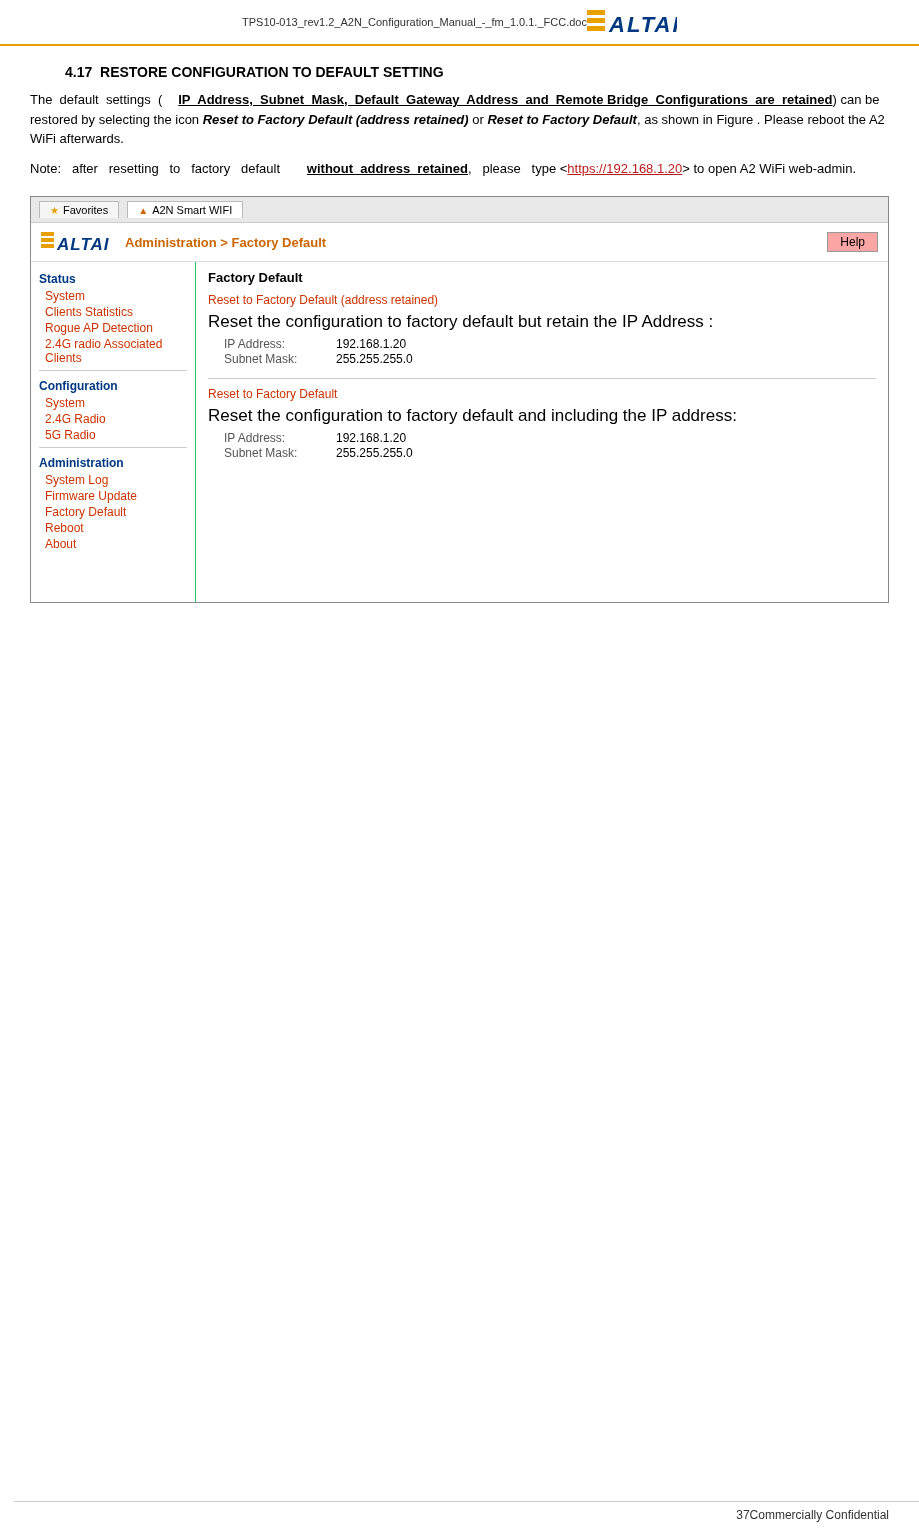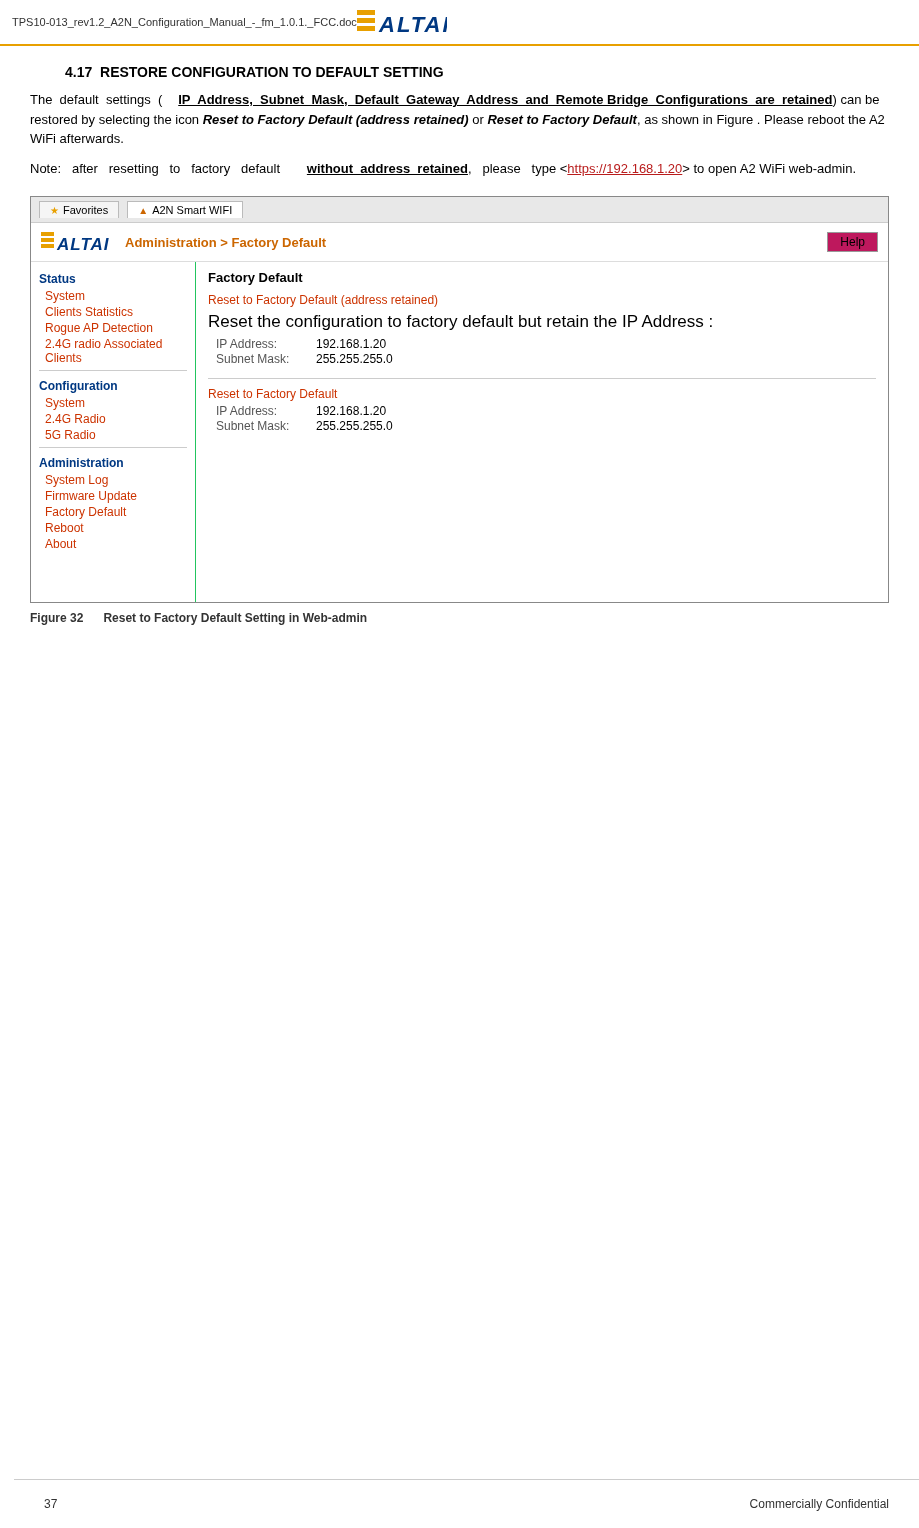--- a/index.html
+++ b/index.html
@@ -8,21 +8,21 @@
       font-size: 13px;
       background: #fff;
       color: #000;
       width: 919px;
       min-height: 1528px;
     }
 
     
     .header {
       display: flex;
-      justify-content: flex-start;
+      justify-content: center;
       align-items: center;
       border-bottom: 2px solid #e8a000;
       padding: 6px 12px 6px 12px;
     }
     .header-filename {
       font-size: 11px;
       color: #333;
     }
     .altai-logo {
       display: flex;
@@ -104,21 +104,21 @@
     .webadmin-topbar {
       background: #fff;
       border-bottom: 1px solid #ddd;
       padding: 6px 10px;
       display: flex;
       align-items: center;
       justify-content: space-between;
     }
     .webadmin-help-btn {
       border: 1px solid #999;
-      background: #be185d;
+      background: #fca5a5;
       padding: 2px 12px;
       font-size: 12px;
       cursor: pointer;
     }
 
     
     .webadmin-body {
       display: flex;
       min-height: 340px;
     }
@@ -167,21 +167,22 @@
       margin-bottom: 3px;
     }
     .factory-section-desc {
       font-size: 17px;
       margin-bottom: 3px;
       line-height: 1.4;
     }
     .factory-row {
       display: flex;
       font-size: 12px;
-      margin: 1px 8px;
+      margin: 1px 16px;
+      gap: 12px;
     }
     .factory-row-label {
       width: 100px;
       color: #555;
     }
     .factory-row-value {
       color: #000;
     }
     .factory-divider {
       border: none;
@@ -195,23 +196,23 @@
       margin-bottom: 10px;
       color: #333;
     }
     .figure-caption span {
       font-weight: bold;
     }
 
     
     .footer {
       border-top: 1px solid #ccc;
-      padding: 17px 30px;
-      display: flex;
-      justify-content: space-between;
+      padding: 6px 30px;
+      display: flex;
+      justify-content: flex-end;
       align-items: center;
       position: absolute;
       bottom: 0;
       left: 14px;
       right: 0;
     }
     .footer-page {
       font-size: 12px;
       color: #333;
     }
@@ -326,37 +327,33 @@
           <div class="factory-row">
             <span class="factory-row-label">Subnet Mask:</span>
             <span class="factory-row-value">255.255.255.0</span>
           </div>
         </div>
 
         <hr class="factory-divider">
 
         <div class="factory-section">
           <div class="factory-section-label">Reset to Factory Default</div>
+          <div class="factory-section-desc">Reset the configuration to factory default and including the IP address:</div>
           <div class="factory-row">
             <span class="factory-row-label">IP Address:</span>
             <span class="factory-row-value">192.168.1.20</span>
           </div>
           <div class="factory-row">
             <span class="factory-row-label">Subnet Mask:</span>
             <span class="factory-row-value">255.255.255.0</span>
           </div>
         </div>
       </div>
     </div>
   </div>
 
-  <div class="figure-caption">
-    <span>Figure 32</span>
-    &nbsp;&nbsp;&nbsp;&nbsp;
-    <span>Reset to Factory Default Setting in Web-admin</span>
-  </div>
 
 </div>
 
 <div class="footer">
   <span class="footer-page">37</span>
   <span class="footer-confidential">Commercially Confidential</span>
 </div>
 
 </body></html>

